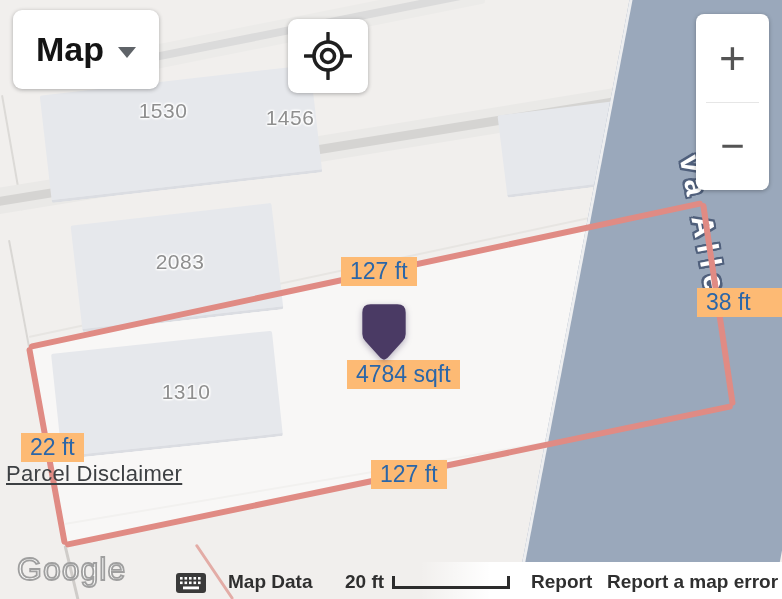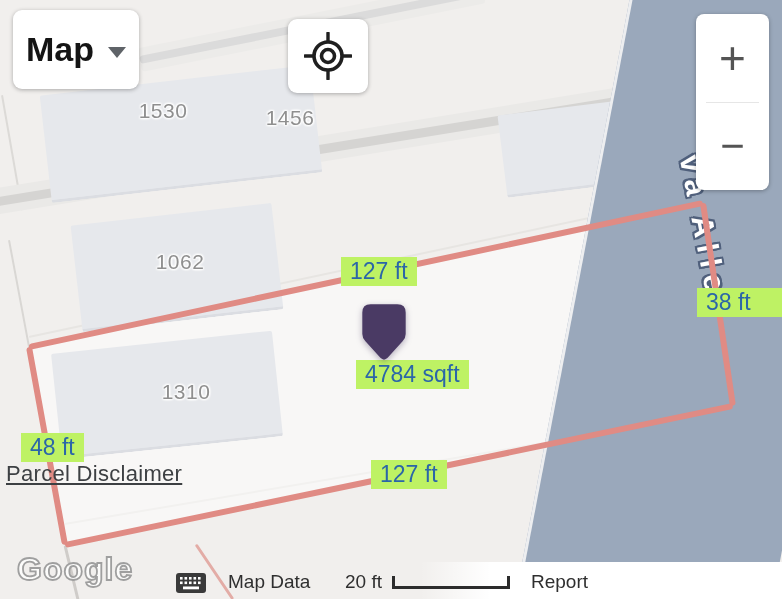--- a/index.html
+++ b/index.html
@@ -10,55 +10,55 @@
     -webkit-user-select:none;user-select:none;
   }
   .seg{position:absolute;transform-origin:0 50%;border-radius:3px;}
   .bld{position:absolute;background:#e6e8ec;border-bottom:3px solid #dbdde2;border-radius:2px;}
   .pnum{
     position:absolute;transform:translate(-50%,-50%);
     color:#8f8f8f;font-size:21px;letter-spacing:.5px;white-space:nowrap;
     text-shadow:-1px -1px 2px #fff,1px -1px 2px #fff,-1px 1px 2px #fff,1px 1px 2px #fff,0 0 3px #fff;
   }
   .mlabel{
-    position:absolute;background:#bef264;color:#2b66a8;
+    position:absolute;background:#fdba74;color:#2b66a8;
     font-size:23px;font-weight:500;padding:1px 9px;white-space:nowrap;line-height:27px;
   }
   .btn{position:absolute;background:#fff;border-radius:9px;box-shadow:0 1px 4px rgba(0,0,0,.3);cursor:pointer;}
-  .attr-txt{position:absolute;font-size:19px;color:#2f2f2f;white-space:nowrap;}
+  .attr-txt{position:absolute;font-size:19px;color:#2f2f2f;white-space:nowrap;font-weight:bold;}
   #road{
     position:absolute;left:639px;top:-50px;width:250px;height:760px;
     transform:rotate(10.8deg);transform-origin:0 0;
     background:#9aa8bb;border-left:3px solid #edeef0;
   }
   #street-name{
     position:absolute;left:706px;top:152px;transform:rotate(79deg);transform-origin:0 0;
     font-size:30px;font-weight:bold;letter-spacing:7px;color:#fff;white-space:nowrap;
     text-shadow:-2px -2px 0 #50607c,2px -2px 0 #50607c,-2px 2px 0 #50607c,2px 2px 0 #50607c,0 -2px 0 #50607c,0 2px 0 #50607c,-2px 0 0 #50607c,2px 0 0 #50607c;
   }
   #parcel-fill{
     position:absolute;left:0;top:0;width:782px;height:599px;
     background:rgba(255,255,255,.5);
     clip-path:polygon(29px 347px,703px 203px,733px 406px,65px 545px);
   }
-  #map-btn{left:13px;top:10px;width:126px;height:79px;display:flex;align-items:center;justify-content:center;gap:14px;}
+  #map-btn{left:13px;top:10px;width:146px;height:79px;display:flex;align-items:center;justify-content:center;gap:14px;}
   #map-btn .label{font-size:34px;font-weight:bold;color:#141414;}
   #map-btn .tri{width:0;height:0;border-left:9px solid transparent;border-right:9px solid transparent;border-top:11px solid #5f6368;margin-top:6px;}
   #loc-btn{left:288px;top:19px;width:80px;height:74px;display:flex;align-items:center;justify-content:center;}
   #zoom-panel{left:696px;top:14px;width:73px;height:176px;display:flex;flex-direction:column;}
   #zoom-panel .z{flex:1;display:flex;align-items:center;justify-content:center;color:#545454;cursor:pointer;}
   #zoom-in{font-size:46px;font-weight:300;}
   #zoom-out{font-size:42px;font-weight:300;}
   #zoom-divider{height:1px;background:#e6e6e6;margin:0 10px;}
   #disclaimer{
     position:absolute;left:6px;top:461px;font-size:22px;color:#3d4043;
     text-decoration:underline;cursor:pointer;letter-spacing:.3px;
   }
   #google-logo{
-    position:absolute;left:17px;top:551px;font-size:32px;font-weight:bold;letter-spacing:1px;
+    position:absolute;left:17px;top:551px;font-size:32px;font-weight:normal;letter-spacing:1px;
     color:rgba(255,255,255,.78);-webkit-text-stroke:1.8px #9f9f9f;cursor:pointer;
   }
   #attr-fade{
     position:absolute;left:420px;top:562px;width:362px;height:37px;
     background:linear-gradient(90deg,rgba(255,255,255,0) 0,#fff 70px);
   }
   #scalebar{
     position:absolute;left:392px;top:576px;width:112px;height:10px;
     border-left:3px solid #2c2c2c;border-right:3px solid #2c2c2c;border-bottom:3px solid #2c2c2c;
   }
@@ -91,27 +91,27 @@
   <div id="road"></div>
   <div id="street-name">va Alle</div>
 
   <div class="seg" style="left:29px;top:344px;width:689px;height:6px;background:#e08b84;transform:rotate(-12.06deg);"></div>
   <div class="seg" style="left:703px;top:200px;width:205px;height:6px;background:#e08b84;transform:rotate(81.6deg);"></div>
   <div class="seg" style="left:65px;top:542px;width:682px;height:6px;background:#e08b84;transform:rotate(-11.76deg);"></div>
   <div class="seg" style="left:29px;top:344px;width:201px;height:6px;background:#e08b84;transform:rotate(79.7deg);"></div>
 
   <div class="pnum" style="left:163px;top:111px;">1530</div>
   <div class="pnum" style="left:290px;top:118px;">1456</div>
-  <div class="pnum" style="left:180px;top:262px;">1062</div>
+  <div class="pnum" style="left:180px;top:262px;">2083</div>
   <div class="pnum" style="left:186px;top:392px;">1310</div>
 
   <div class="mlabel" style="left:341px;top:257px;">127 ft</div>
   <div class="mlabel" style="left:697px;top:288px;width:85px;">38 ft</div>
-  <div class="mlabel" style="left:347px;top:360px;margin-left:9px;">4784 sqft</div>
-  <div class="mlabel" style="left:21px;top:433px;">48 ft</div>
+  <div class="mlabel" style="left:347px;top:360px;">4784 sqft</div>
+  <div class="mlabel" style="left:21px;top:433px;">22 ft</div>
   <div class="mlabel" style="left:371px;top:460px;">127 ft</div>
 
   <svg id="marker" width="58" height="64" viewBox="0 0 56 62">
     <path d="M7 13 Q7 5 15 5 L41 5 Q49 5 49 13 L49 34 Q49 38 46 41 L31.5 57 Q28 60.5 24.5 57 L10 41 Q7 38 7 34 Z" fill="#4a3a64"></path>
   </svg>
 
   <div id="disclaimer">Parcel Disclaimer</div>
 
   <div class="btn" id="map-btn">
     <span class="label">Map</span>
@@ -152,14 +152,15 @@
         <rect x="17.5" y="8.5" width="2.6" height="2.6"></rect>
         <rect x="22" y="8.5" width="2.6" height="2.6"></rect>
       <rect x="7" y="13.5" width="16" height="2.8"></rect>
     </g>
   </svg>
 
   <div class="attr-txt" style="left:228px;top:571px;">Map Data</div>
   <div class="attr-txt" style="left:345px;top:571px;">20 ft</div>
   <div id="scalebar"></div>
   <div class="attr-txt" style="left:531px;top:571px;cursor:pointer;">Report</div>
+  <div class="attr-txt" style="left:607px;top:571px;cursor:pointer;">Report a map error</div>
 
 </div>
 
 </body></html>

